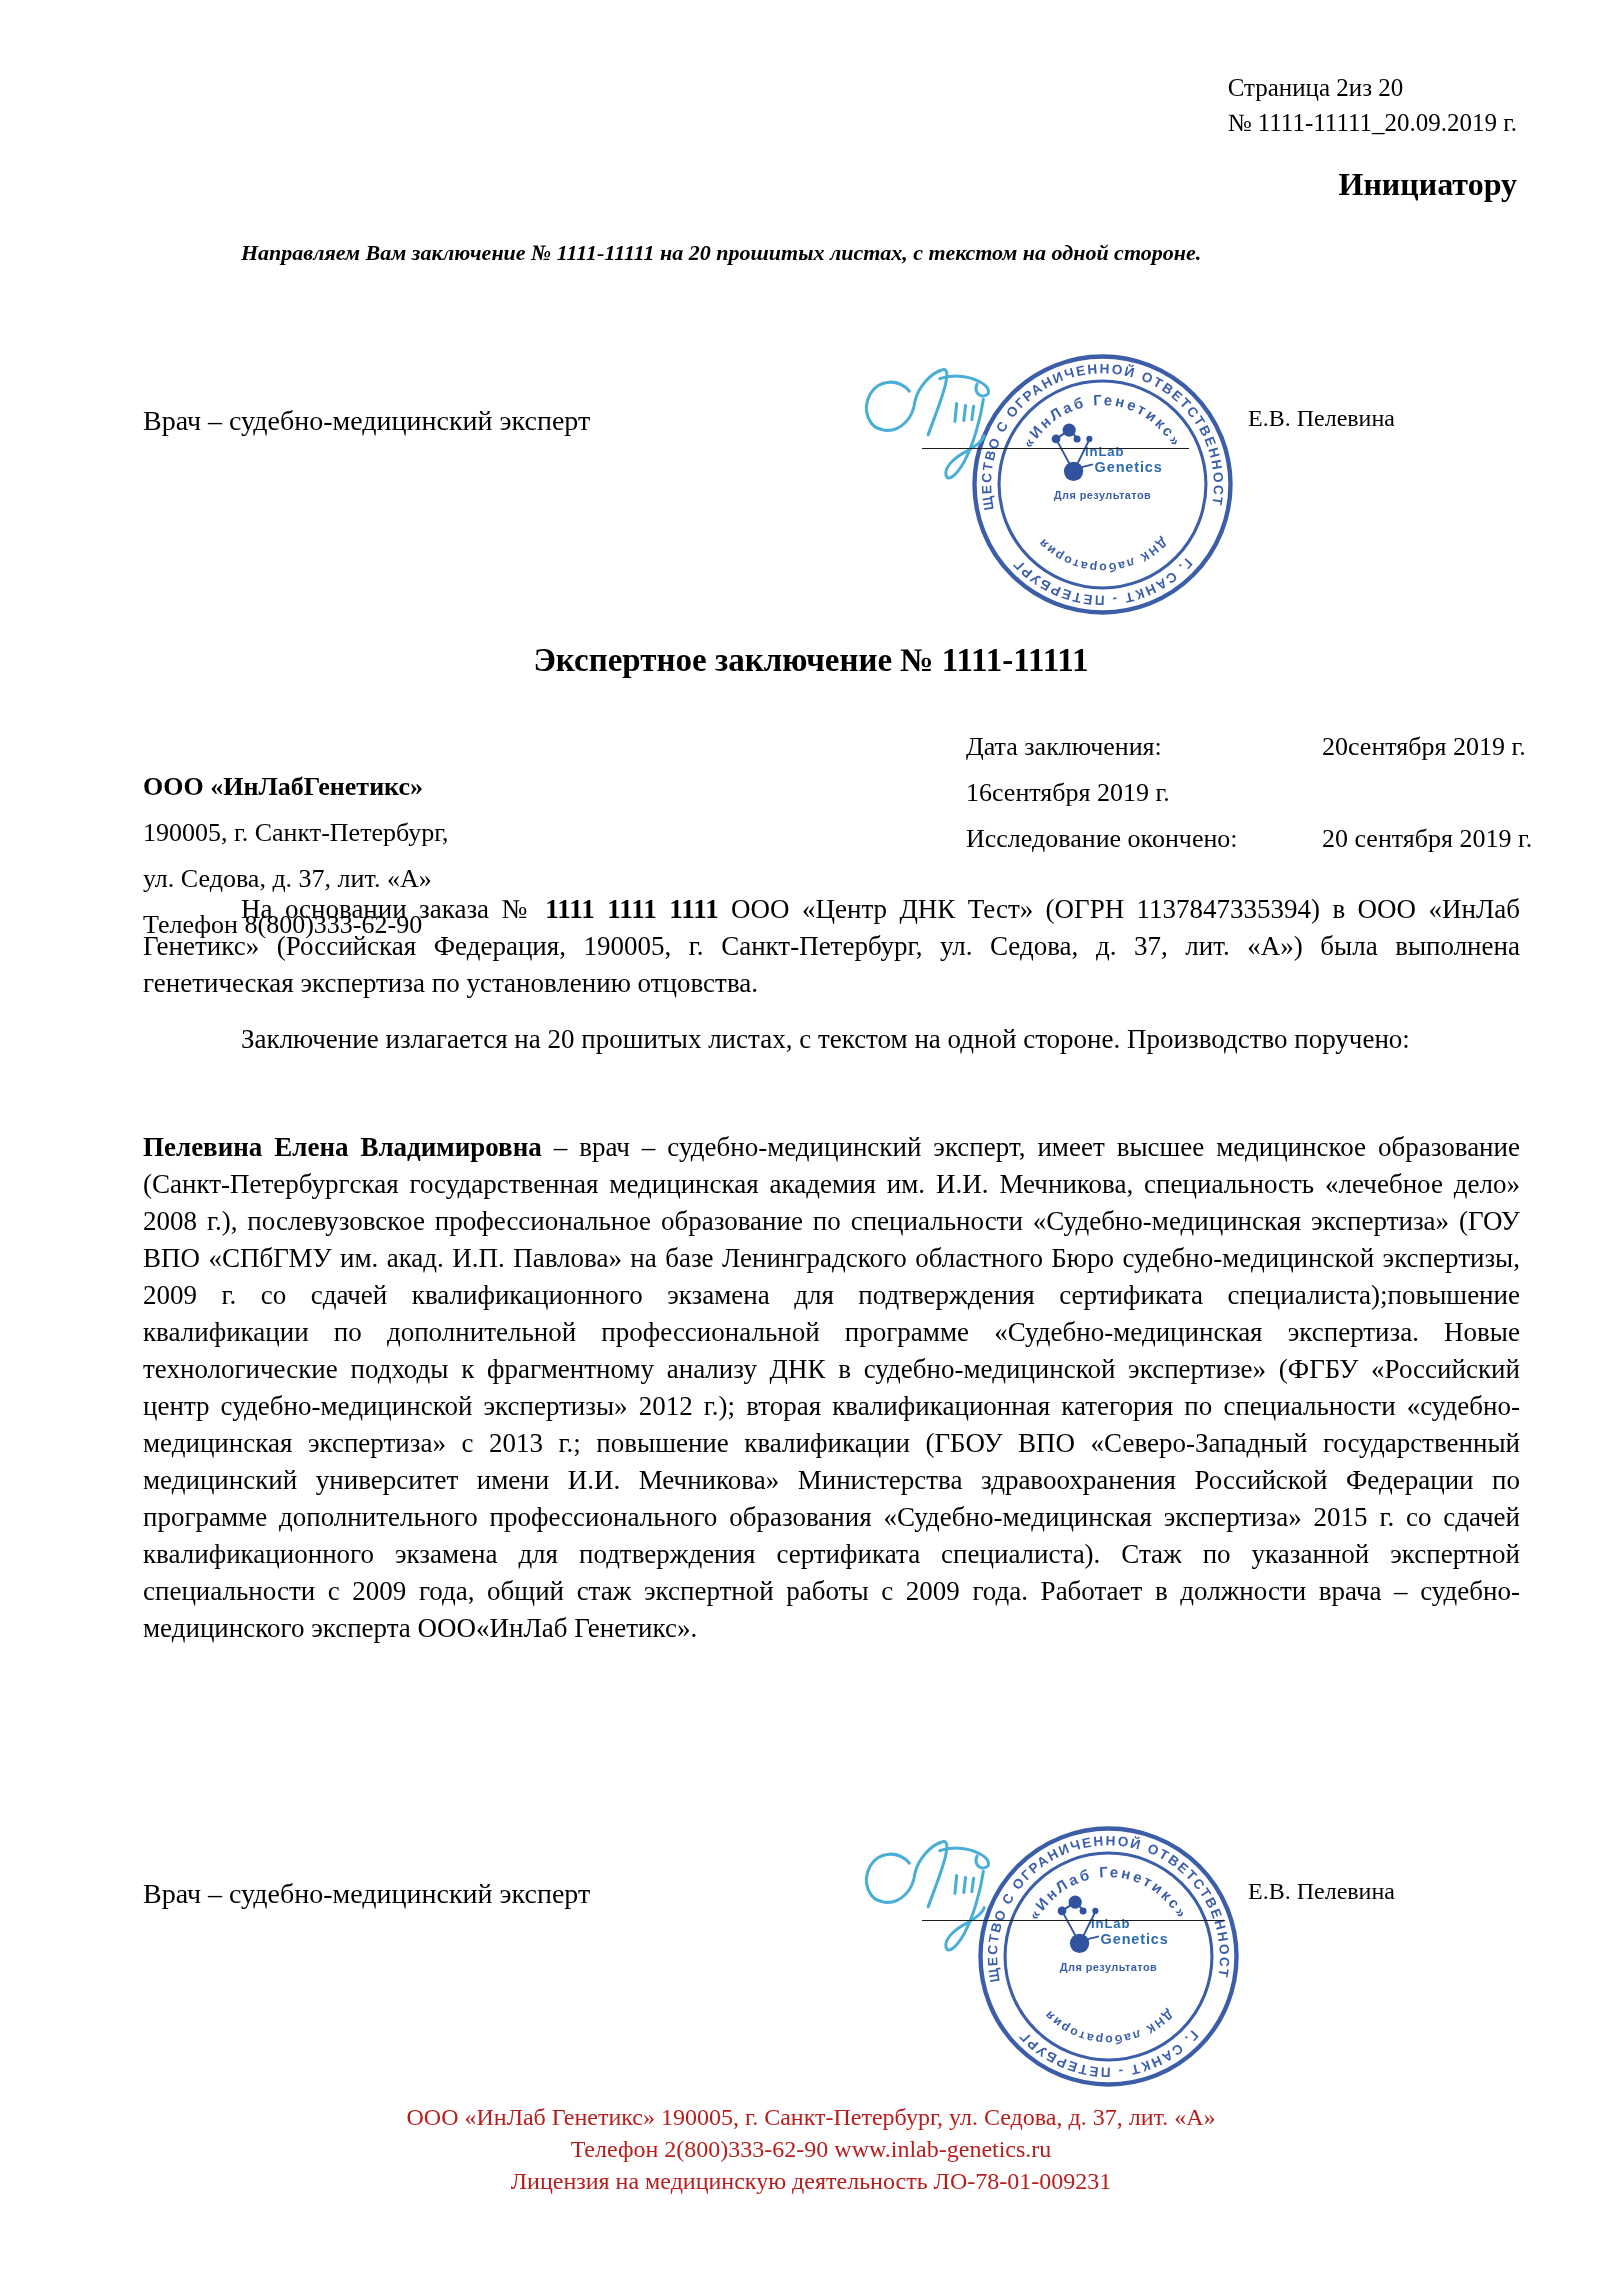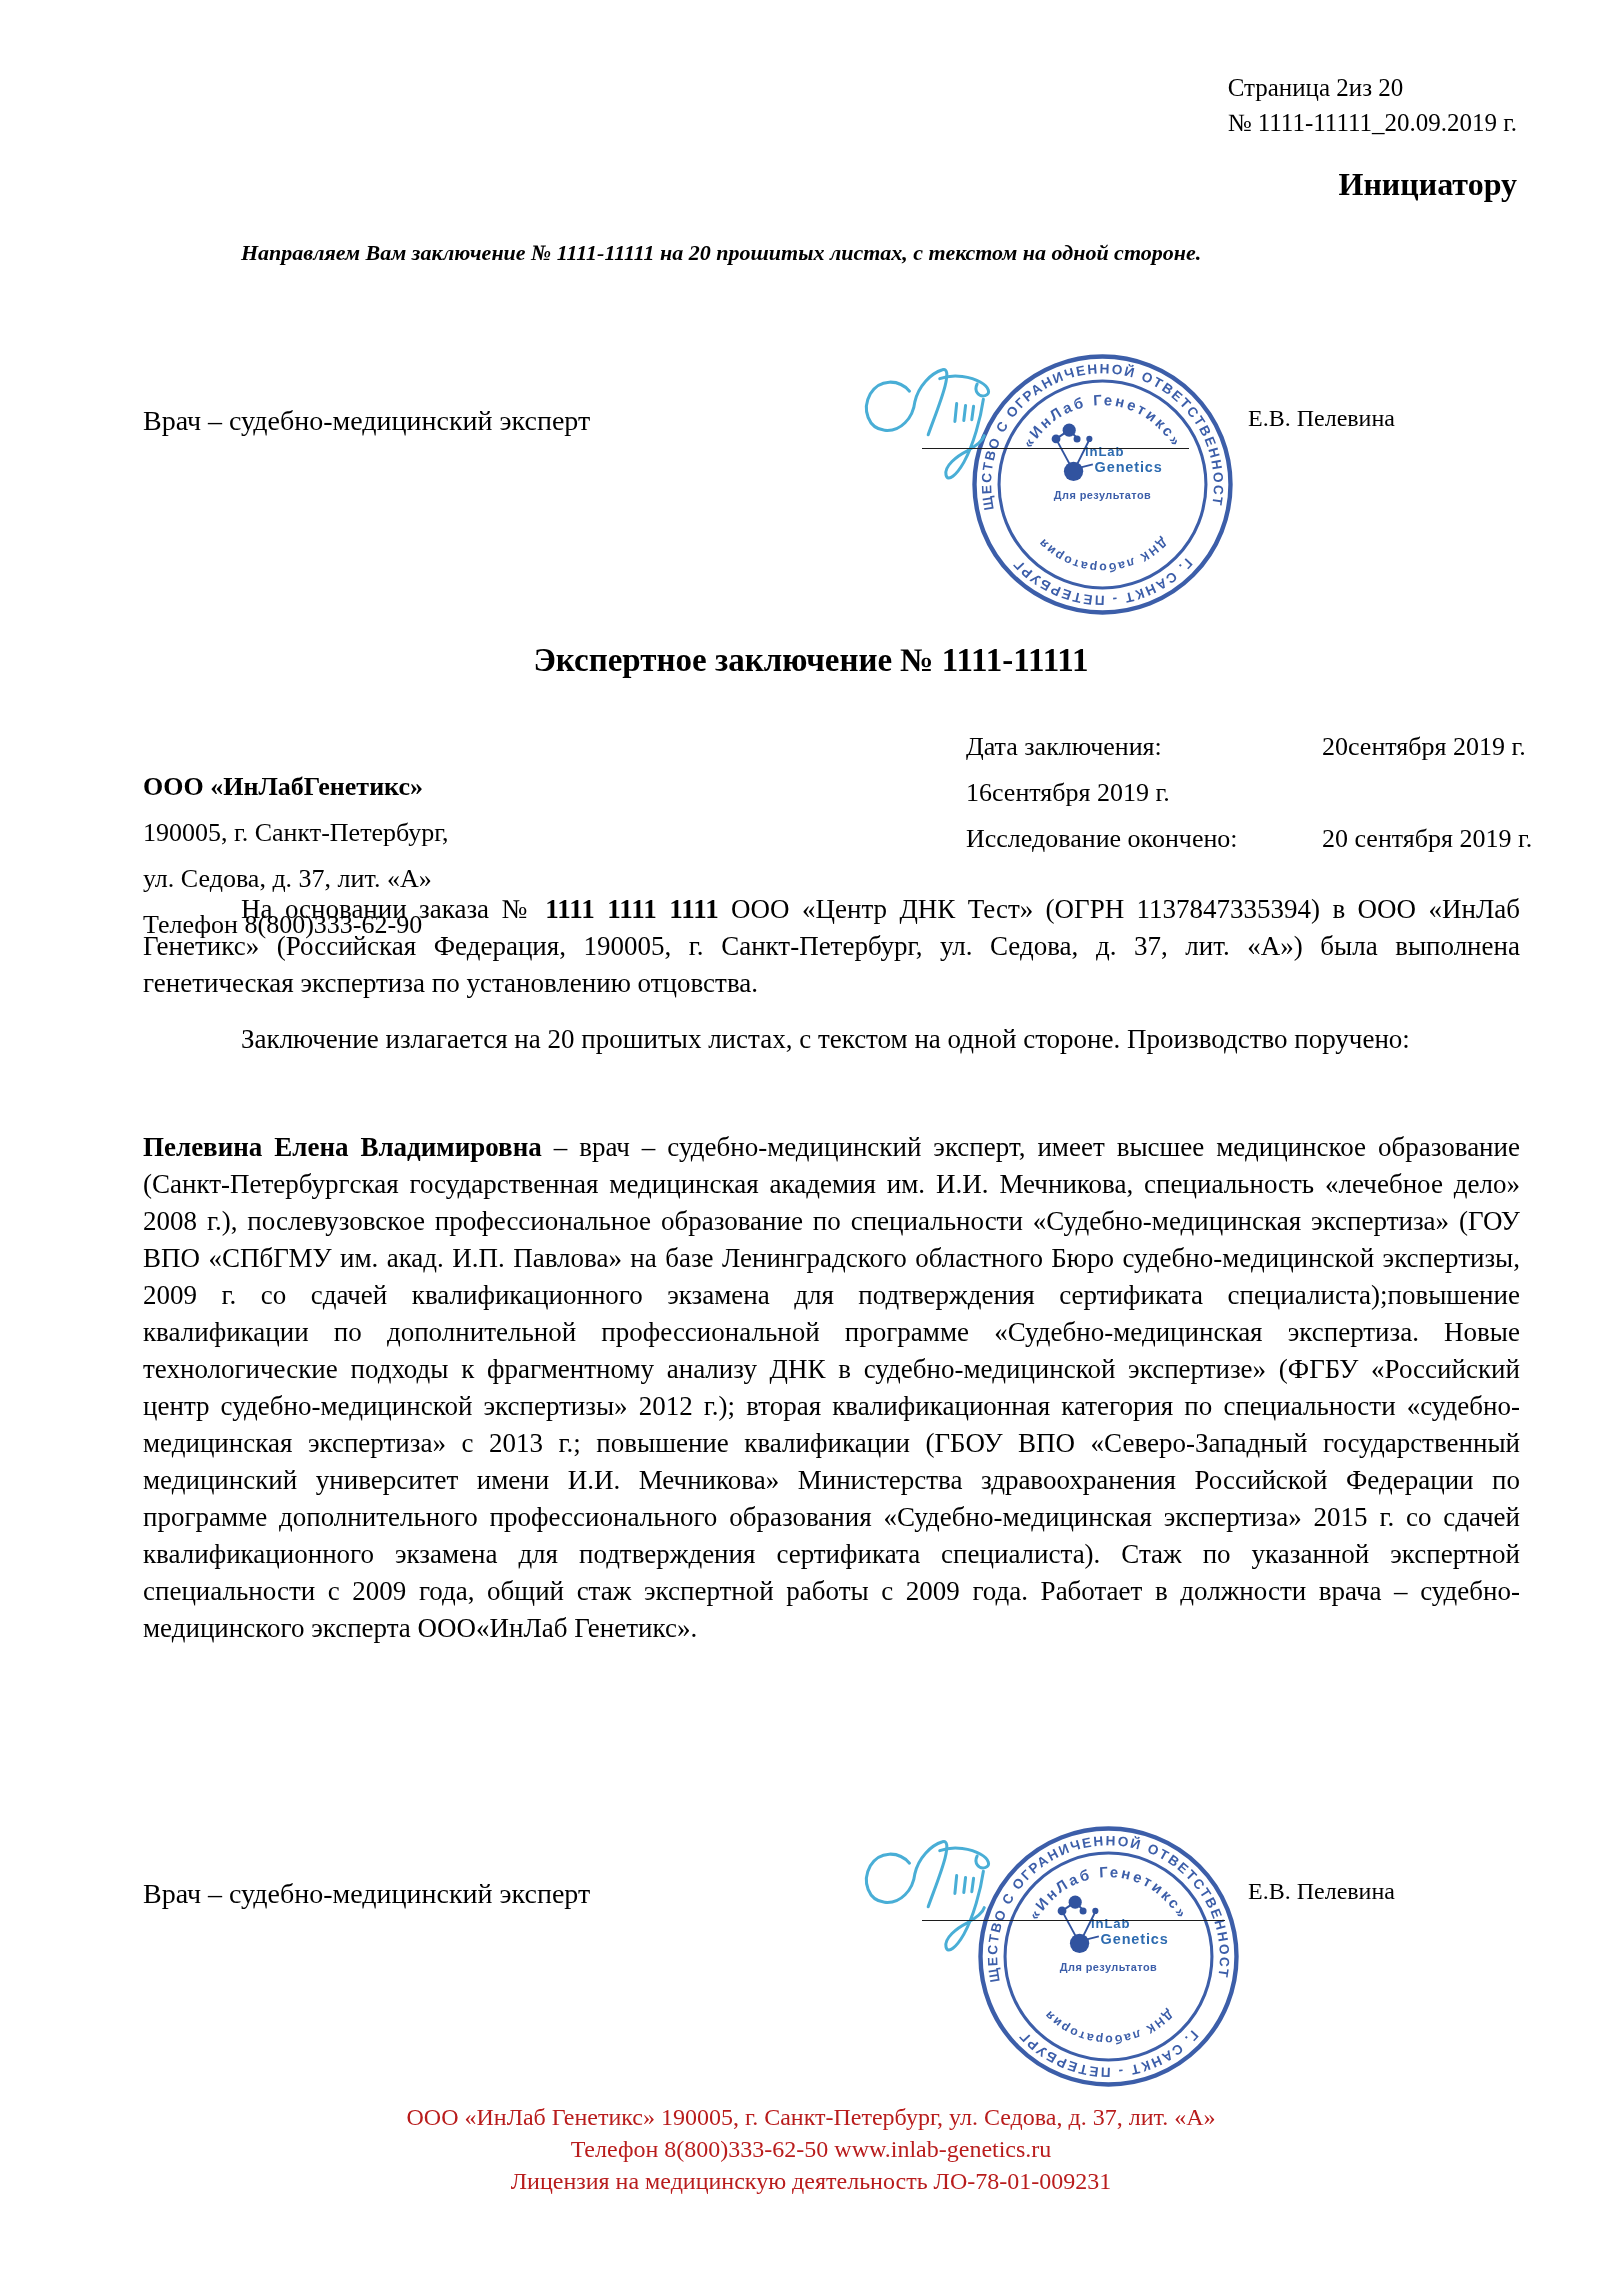--- a/index.html
+++ b/index.html
@@ -182,16 +182,16 @@
   <path d="M 90 44 C 78 30 56 30 46 47 C 36 65 44 86 62 88 C 80 90 94 74 96 56 C 100 38 114 24 127 20 C 133 18 133 26 130 38 C 126 54 117 76 111 93"></path>
   <path d="M 124 30 C 140 24 160 28 170 34 C 179 39 182 47 175 49 C 168 51 162 44 166 36"></path>
   <path d="M 143 58 L 141 78 M 153 60 L 151 77 M 162 61 L 160 76"></path>
   <path d="M 173 53 C 170 74 162 104 151 124 C 143 138 133 147 131 138 C 129 128 143 117 155 111 C 164 106 172 101 174 94"></path>
 </svg>
 
 <div class="abs sigline" style="left:922px;top:1920px;width:303px;"></div>
 
 <div class="abs footer">
   <div>ООО «ИнЛаб Генетикс» 190005, г. Санкт-Петербург, ул. Седова, д. 37, лит. «А»</div>
-  <div>Телефон 8(800)333-62-50 www.inlab-genetics.ru</div>
+  <div>Телефон 2(800)333-62-90 www.inlab-genetics.ru</div>
   <div>Лицензия на медицинскую деятельность ЛО-78-01-009231</div>
 </div>
 
 
 </body></html>

